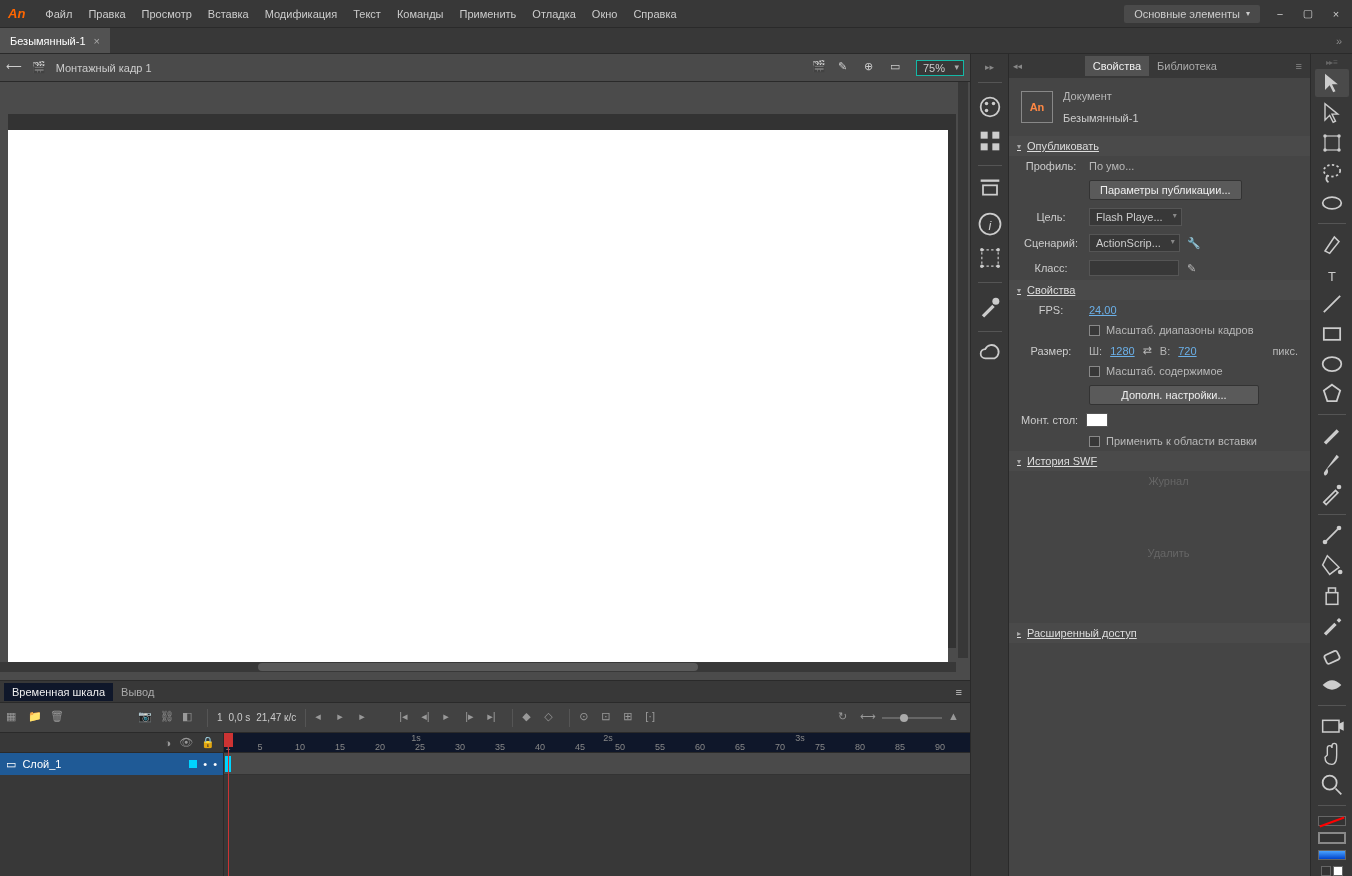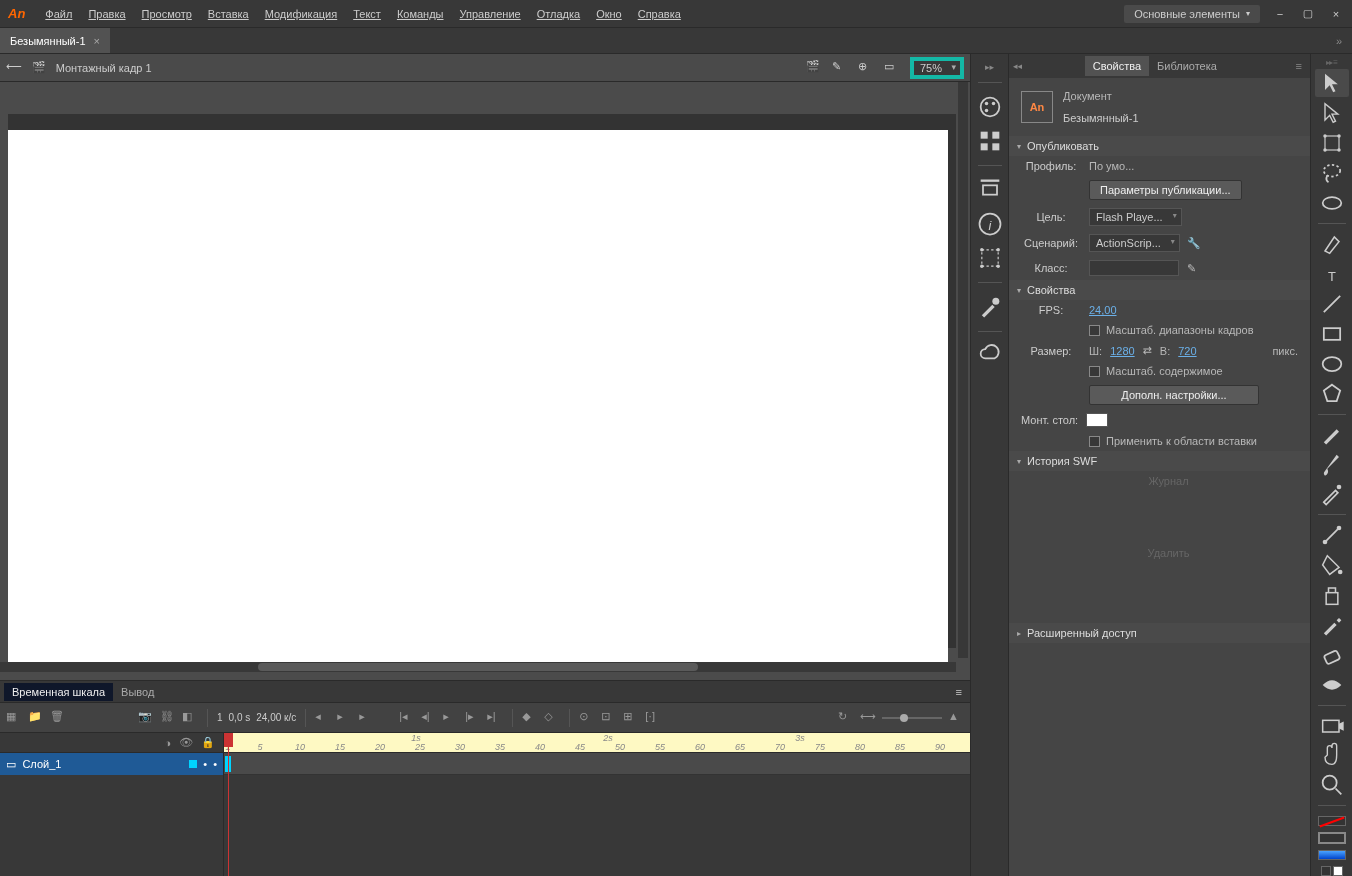--- a/index.html
+++ b/index.html
@@ -1,36 +1,36 @@
 <!DOCTYPE html>
 <html><head>
 <meta charset="utf-8">
 <style>
 * { margin: 0; padding: 0; box-sizing: border-box; font-family: "Segoe UI", Arial, sans-serif; font-size: 11px; user-select: none; }
 body { background: #383838; color: #b8b8b8; width: 1352px; height: 876px; overflow: hidden; position: relative; }
 .menubar { background: #383838; height: 28px; display: flex; align-items: center; padding: 0 8px; gap: 0; border-bottom: 1px solid #2a2a2a; }
 .logo { color: #ff6600; font-weight: bold; font-size: 13px; margin-right: 12px; font-style: italic; }
 .menu-item { padding: 4px 8px; cursor: pointer; color: #ccc; }
-.menu-underline { text-decoration: underline; }
+.menu-underline { }
 .workspace-selector { margin-left: auto; display: flex; align-items: center; gap: 0; }
 .ws-dropdown { background: #4a4a4a; color: #ccc; padding: 3px 10px; border-radius: 2px; cursor: pointer; display:flex; align-items:center; gap:6px;}
 .win-controls { display: flex; gap: 12px; margin-left: 12px; }
 .win-btn { width: 16px; height: 14px; color: #ccc; cursor: pointer; display:flex;align-items:center;justify-content:center;}
 
 .doc-tabs { background: #383838; height: 26px; display: flex; align-items: center; border-bottom: 1px solid #2a2a2a; }
 .doc-tab { background: #525252; padding: 5px 10px; display: flex; align-items: center; gap: 8px; color: #fff; height:100%;}
 .doc-tab-close { cursor: pointer; color: #aaa; }
 
 .main-row { display: flex; height: calc(100% - 28px - 26px); }
 .stage-col { width: 970px; display: flex; flex-direction: column; background: #383838; }
 .stage-topbar { background: #4a4a4a; height: 28px; display: flex; align-items: center; padding: 0 6px; gap: 10px; border-bottom: 1px solid #2a2a2a;}
 .scene-label { color: #ccc; }
 .stage-topbar .spacer { flex: 1; }
 .stage-icon { width: 16px; height: 16px; color: #ccc; cursor: pointer; }
-.zoom-box { background: #383838; border: 4px solid #14b8a6; padding: 1px 18px 1px 6px; color: #ccc; position:relative;}
+.zoom-box { background: #383838; border: 1px solid #14b8a6; padding: 1px 18px 1px 6px; color: #ccc; position:relative;}
 .zoom-box::after{content:"▾";position:absolute;right:4px;top:1px;font-size:9px;color:#aaa;}
 .stage-area { flex: 1; background: #4b4b4b; position: relative; overflow: hidden; }
 .canvas-bg { position: absolute; top: 32px; left: 8px; right: 14px; bottom: 32px; background: #333333; }
 .canvas { position: absolute; top: 48px; left: 8px; width: 940px; height: 538px; background: #ffffff; }
 .scroll-h { position: absolute; bottom: 8px; left: 0; right: 14px; height: 10px; background: #383838; }
 .scroll-thumb-h { position: absolute; left: 258px; width: 440px; top:1px; height: 8px; background: #5a5a5a; border-radius: 4px; }
 .scroll-v { position: absolute; right: 2px; top: 0; bottom: 22px; width: 10px; background: #383838; }
 
 .timeline-panel { height: 196px; background: #383838; border-top: 1px solid #2a2a2a; display: flex; flex-direction: column; }
 .tp-tabs { height: 22px; background: #383838; display: flex; align-items: center; border-bottom: 1px solid #2a2a2a; padding-left:4px;}
@@ -39,42 +39,42 @@
 .tp-menu { margin-left: auto; padding: 0 8px; cursor: pointer; color:#ccc;}
 .tp-toolbar { height: 30px; background: #424242; display: flex; align-items: center; padding: 0 6px; gap: 6px; border-bottom: 1px solid #2a2a2a;}
 .tp-icon { width: 16px; height: 16px; color: #999; cursor: pointer; }
 .tp-sep { width: 1px; height: 18px; background: #555; margin: 0 3px; }
 .tp-text { color: #ccc; font-size: 10px; }
 .tp-content { flex: 1; display: flex; background: #383838; position:relative;}
 .layers-col { width: 224px; background: #383838; border-right: 1px solid #2a2a2a; }
 .layer-header { height: 20px; display: flex; align-items: center; justify-content: flex-end; gap: 8px; padding-right: 8px; border-bottom: 1px solid #2a2a2a; color:#999;}
 .layer-row { height: 22px; background: #1f5a96; color: #fff; display: flex; align-items: center; padding: 0 6px; gap: 6px; }
 .frames-col { flex: 1; background: #383838; position: relative; overflow:hidden;}
-.ruler { height: 20px; background: #fef9c3; position: relative; border-bottom:1px solid #2a2a2a;font-style:italic;}
+.ruler { height: 20px; background: #0f172a; position: relative; border-bottom:1px solid #2a2a2a;}
 .ruler-mark { position: absolute; bottom: 0; font-size: 9px; color: #888; transform: translateX(-50%); }
 .ruler-second { position: absolute; top: 0; font-size: 9px; color: #888; transform: translateX(-50%); }
 .playhead { position: absolute; top: 0; bottom: 0; width: 1px; background: #cc3333; left: 4px; z-index:5;}
 .playhead-head { position: absolute; top: 0; left: -4px; width: 9px; height: 14px; background: #cc3333; }
 .frame-track { height: 22px; background: #4a4a4a; position: relative; border-bottom:1px solid #333;}
 .keyframe { position: absolute; left: 1px; top: 3px; width: 6px; height: 16px; background: #00d4ff; }
 .frame-grid { position:absolute; top:20px; left:0; right:0; height:22px; background:repeating-linear-gradient(90deg,#4a4a4a 0,#4a4a4a 7px,#444 7px,#444 8px);}
 
 .iconstrip { width: 38px; background: #383838; border-left: 1px solid #2a2a2a; display: flex; flex-direction: column; align-items: center; padding-top: 8px; gap: 6px; }
 .is-icon { width: 28px; height: 28px; color: #ccc; cursor: pointer; display:flex;align-items:center;justify-content:center;border-radius:2px;}
 .is-sep { width: 24px; height: 1px; background: #555; margin: 4px 0; }
 
 .props-panel { width: 302px; background: #454545; border-left: 1px solid #2a2a2a; display: flex; flex-direction: column; font-size:11px;}
 .pp-tabs { height: 24px; display: flex; align-items: center; background: #383838; }
 .pp-tab { padding: 4px 8px; color: #aaa; cursor: pointer; }
 .pp-tab.active { background: #525252; color: #eee; }
 .pp-tabs .collapse-ico{margin-left:4px;margin-right:auto;color:#888;font-size:9px;}
 .pp-body { flex: 1; overflow: auto; }
 .pp-header { display: flex; align-items: center; padding: 12px; gap: 10px; }
 .pp-doc-icon { width: 32px; height: 32px; border: 1px solid #888; display:flex;align-items:center;justify-content:center;color:#ff8844;font-weight:bold;}
-.pp-section-header { background: #4a4a4a; padding: 4px 8px; color: #ddd; cursor: pointer; display:flex;align-items:center;gap:6px;}
+.pp-section-header { background: #4a4a4a; padding: 4px 8px; color: #ddd; cursor: pointer; display:flex;align-items:center;gap:6px;text-decoration:underline;}
 .pp-section-header::before{content:"▾";font-size:8px;color:#aaa;}
 .pp-section-header.collapsed::before{content:"▸";}
 .pp-row { display: flex; align-items: center; padding: 4px 12px; gap: 8px; }
 .pp-label { color: #ccc; min-width: 60px; text-align: center; }
 .pp-val { color: #6bb0e8; text-decoration: underline; cursor: pointer; }
 .pp-btn { background: #5a5a5a; border: 1px solid #333; color: #eee; padding: 3px 10px; cursor: pointer; border-radius:2px;}
 .pp-dropdown { background: #383838; border: 1px solid #555; padding: 2px 18px 2px 6px; color: #ccc; cursor: pointer; position:relative; min-width:82px;}
 .pp-dropdown::after{content:"▾";position:absolute;right:4px;top:2px;font-size:8px;color:#888;}
 .pp-check { display: flex; align-items: center; gap: 6px; }
 .pp-chk-box { width: 11px; height: 11px; border: 1px solid #888; background: #383838; }
@@ -97,21 +97,21 @@
 
 <div class="menubar">
   <span class="logo">An</span>
   <span class="menu-item"><span class="menu-underline">Файл</span></span>
   <span class="menu-item"><span class="menu-underline">Правка</span></span>
   <span class="menu-item"><span class="menu-underline">Просмотр</span></span>
   <span class="menu-item"><span class="menu-underline">Вставка</span></span>
   <span class="menu-item"><span class="menu-underline">Модификация</span></span>
   <span class="menu-item"><span class="menu-underline">Текст</span></span>
   <span class="menu-item"><span class="menu-underline">Команды</span></span>
-  <span class="menu-item"><span class="menu-underline">Управление</span></span>
+  <span class="menu-item"><span class="menu-underline">Применить</span></span>
   <span class="menu-item"><span class="menu-underline">Отладка</span></span>
   <span class="menu-item"><span class="menu-underline">Окно</span></span>
   <span class="menu-item"><span class="menu-underline">Справка</span></span>
   <div class="workspace-selector">
     <div class="ws-dropdown">
         <span>Основные элементы</span>
         <span style="font-size:8px;">▾</span>
       </div>
     <div class="win-controls">
       <span class="win-btn">−</span>
@@ -162,21 +162,21 @@
         <span class="tp-icon">▦</span>
         <span class="tp-icon">📁</span>
         <span class="tp-icon">🗑</span>
         <div style="flex:0 0 60px;"></div>
         <span class="tp-icon">📷</span>
         <span class="tp-icon">⛓</span>
         <span class="tp-icon">◧</span>
         <span class="tp-sep"></span>
         <span class="tp-text">1</span>
         <span class="tp-text">0,0 s</span>
-        <span class="tp-text">24,00 к/с</span>
+        <span class="tp-text">21,47 к/с</span>
         <span class="tp-sep"></span>
         <span class="tp-icon">◂</span>
         <span class="tp-icon">▸</span>
         <span class="tp-icon">▸</span>
         <span style="width:12px;"></span>
         <span class="tp-icon">|◂</span>
         <span class="tp-icon">◂|</span>
         <span class="tp-icon">▸</span>
         <span class="tp-icon">|▸</span>
         <span class="tp-icon">▸|</span>

